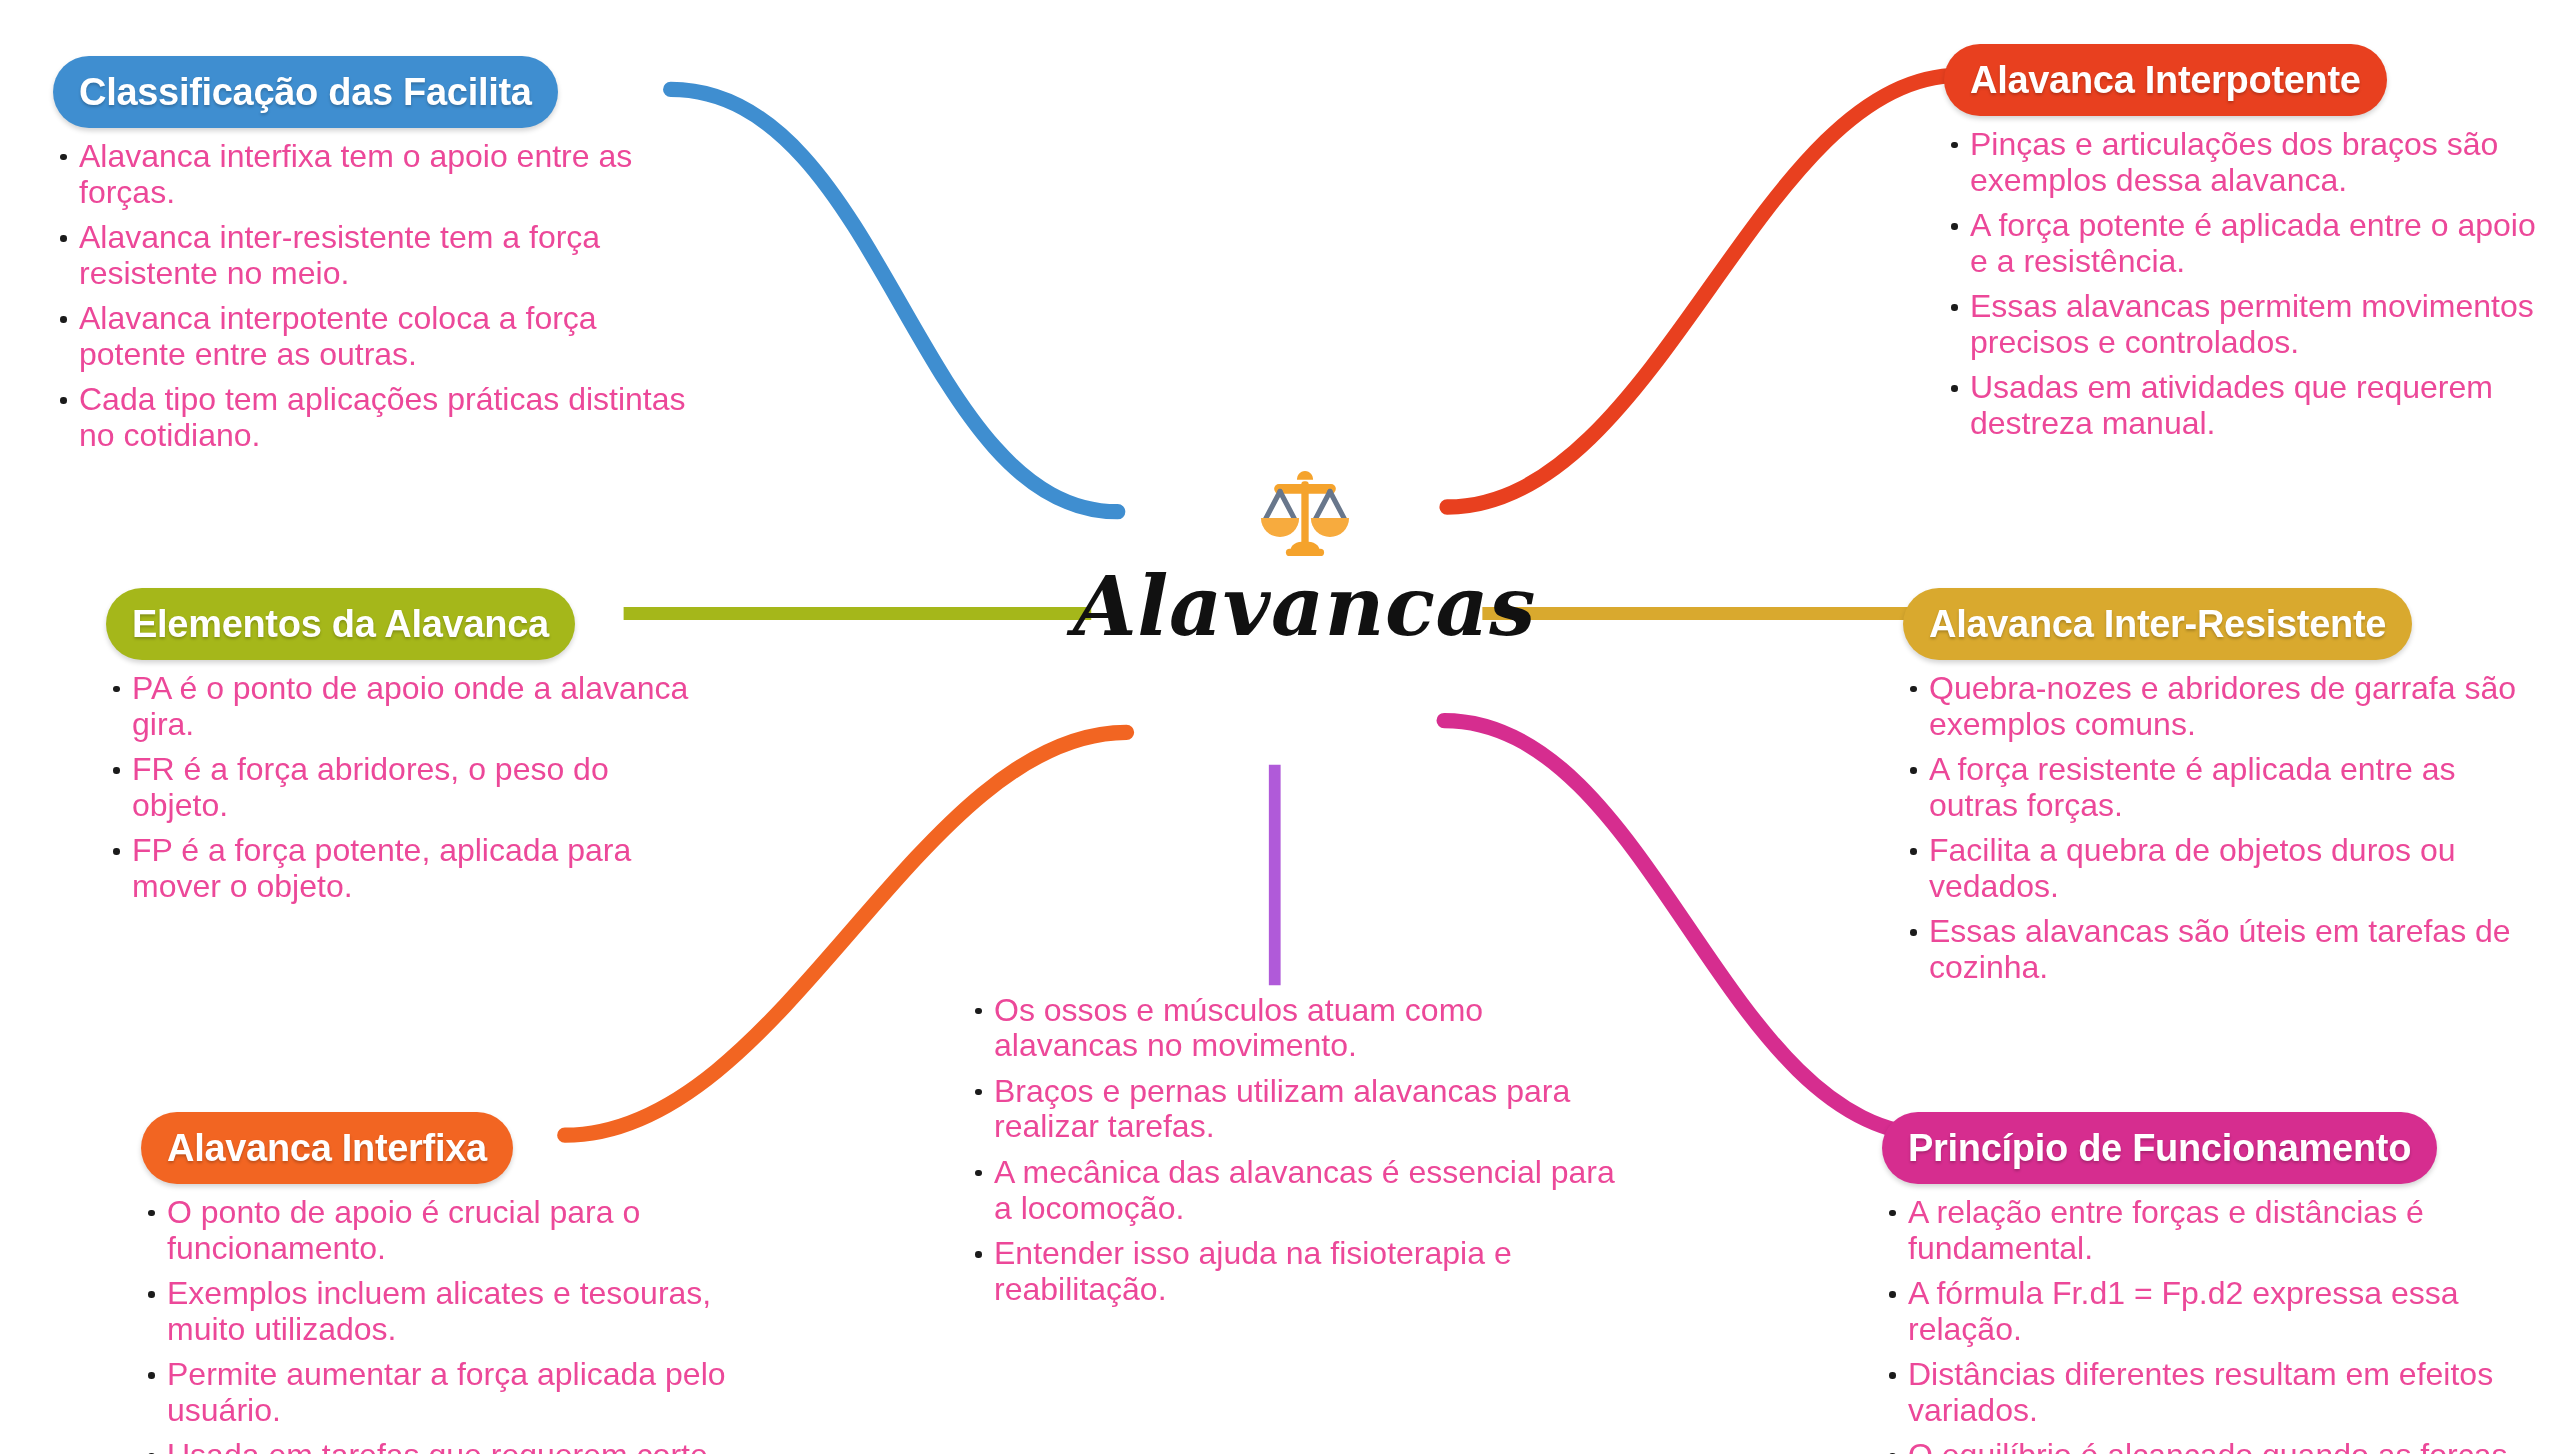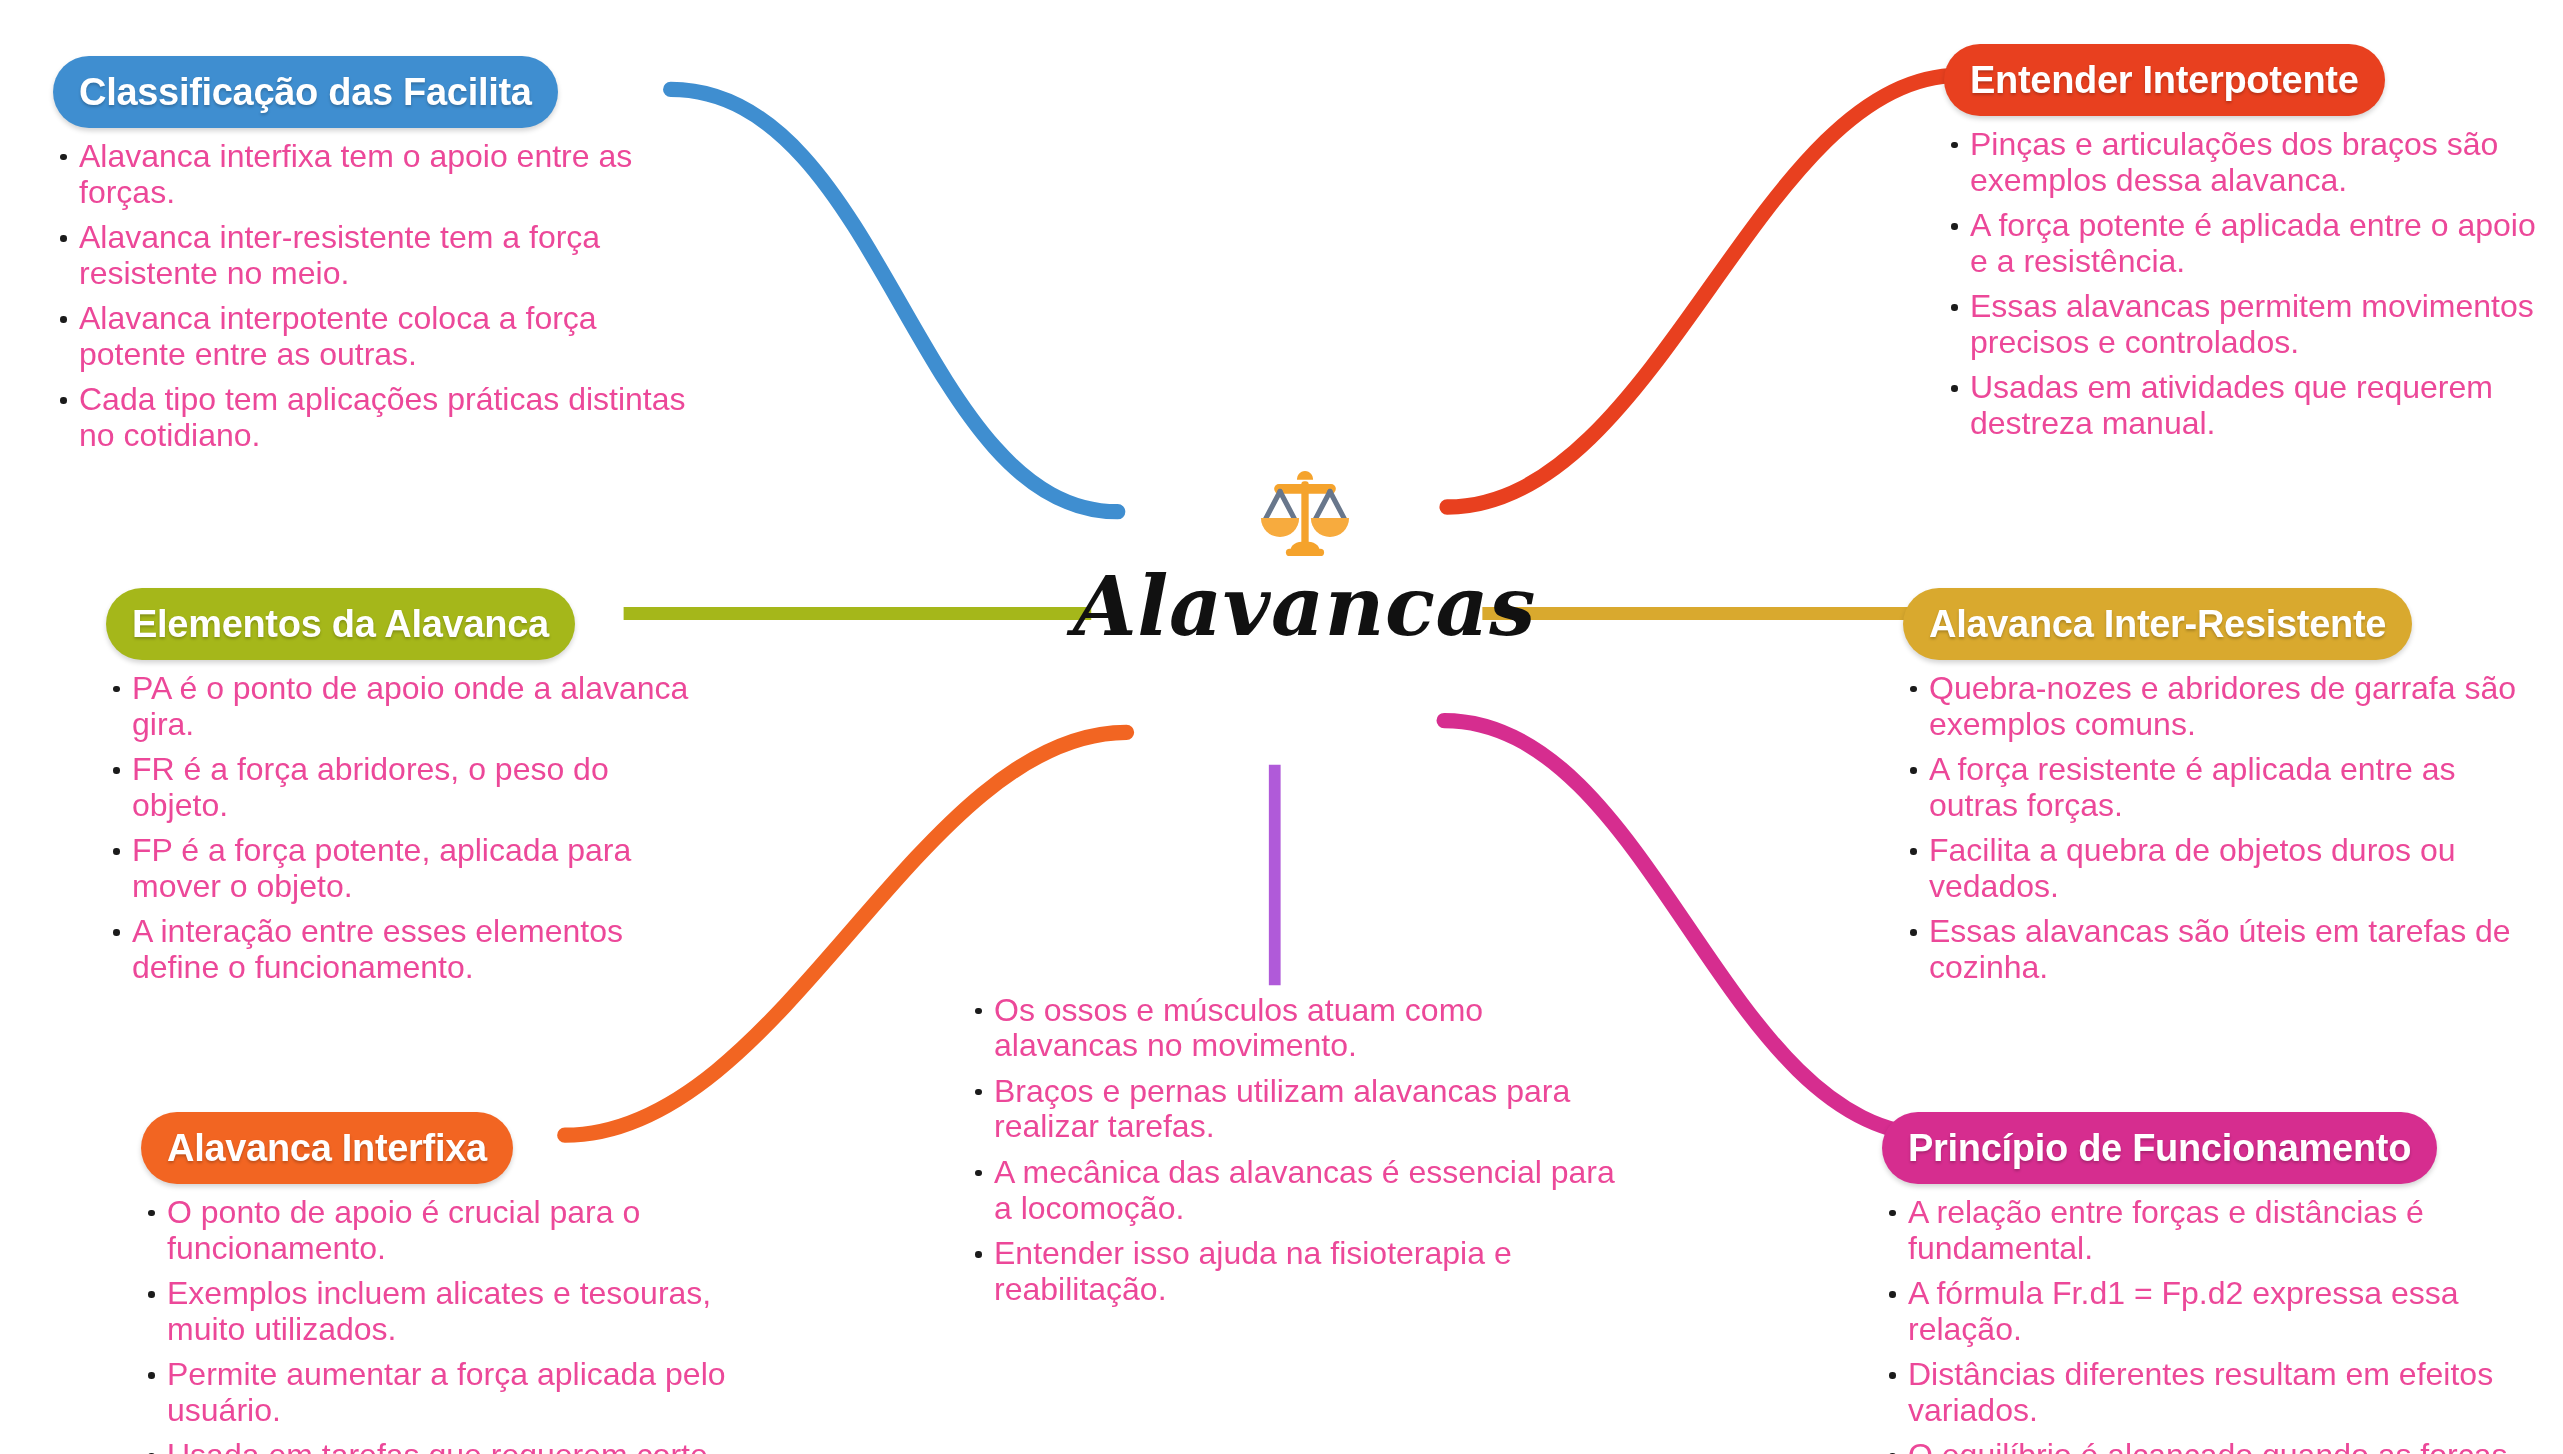--- a/index.html
+++ b/index.html
@@ -141,36 +141,35 @@
     <div class="pill" style="background:#3f8ed0;">Classificação das Facilita</div>
     <ul class="bullets">
       <li>Alavanca interfixa tem o apoio entre as forças.</li>
       <li>Alavanca inter-resistente tem a força resistente no meio.</li>
       <li>Alavanca interpotente coloca a força potente entre as outras.</li>
       <li>Cada tipo tem aplicações práticas distintas no cotidiano.</li>
     </ul>
   </div>
 
   <div class="branch" id="b-interpotente">
-    <div class="pill" style="background:#e8401f;">Entender Interpotente</div>
+    <div class="pill" style="background:#e8401f;">Alavanca Interpotente</div>
     <ul class="bullets">
       <li>Pinças e articulações dos braços são exemplos dessa alavanca.</li>
       <li>A força potente é aplicada entre o apoio e a resistência.</li>
       <li>Essas alavancas permitem movimentos precisos e controlados.</li>
       <li>Usadas em atividades que requerem destreza manual.</li>
     </ul>
   </div>
 
   <div class="branch" id="b-elementos">
     <div class="pill" style="background:#a5b71a;">Elementos da Alavanca</div>
     <ul class="bullets">
       <li>PA é o ponto de apoio onde a alavanca gira.</li>
       <li>FR é a força abridores, o peso do objeto.</li>
       <li>FP é a força potente, aplicada para mover o objeto.</li>
-      <li>A interação entre esses elementos define o funcionamento.</li>
     </ul>
   </div>
 
   <div class="branch" id="b-interresistente">
     <div class="pill" style="background:#d9a92e;">Alavanca Inter-Resistente</div>
     <ul class="bullets">
       <li>Quebra-nozes e abridores de garrafa são exemplos comuns.</li>
       <li>A força resistente é aplicada entre as outras forças.</li>
       <li>Facilita a quebra de objetos duros ou vedados.</li>
       <li>Essas alavancas são úteis em tarefas de cozinha.</li>

